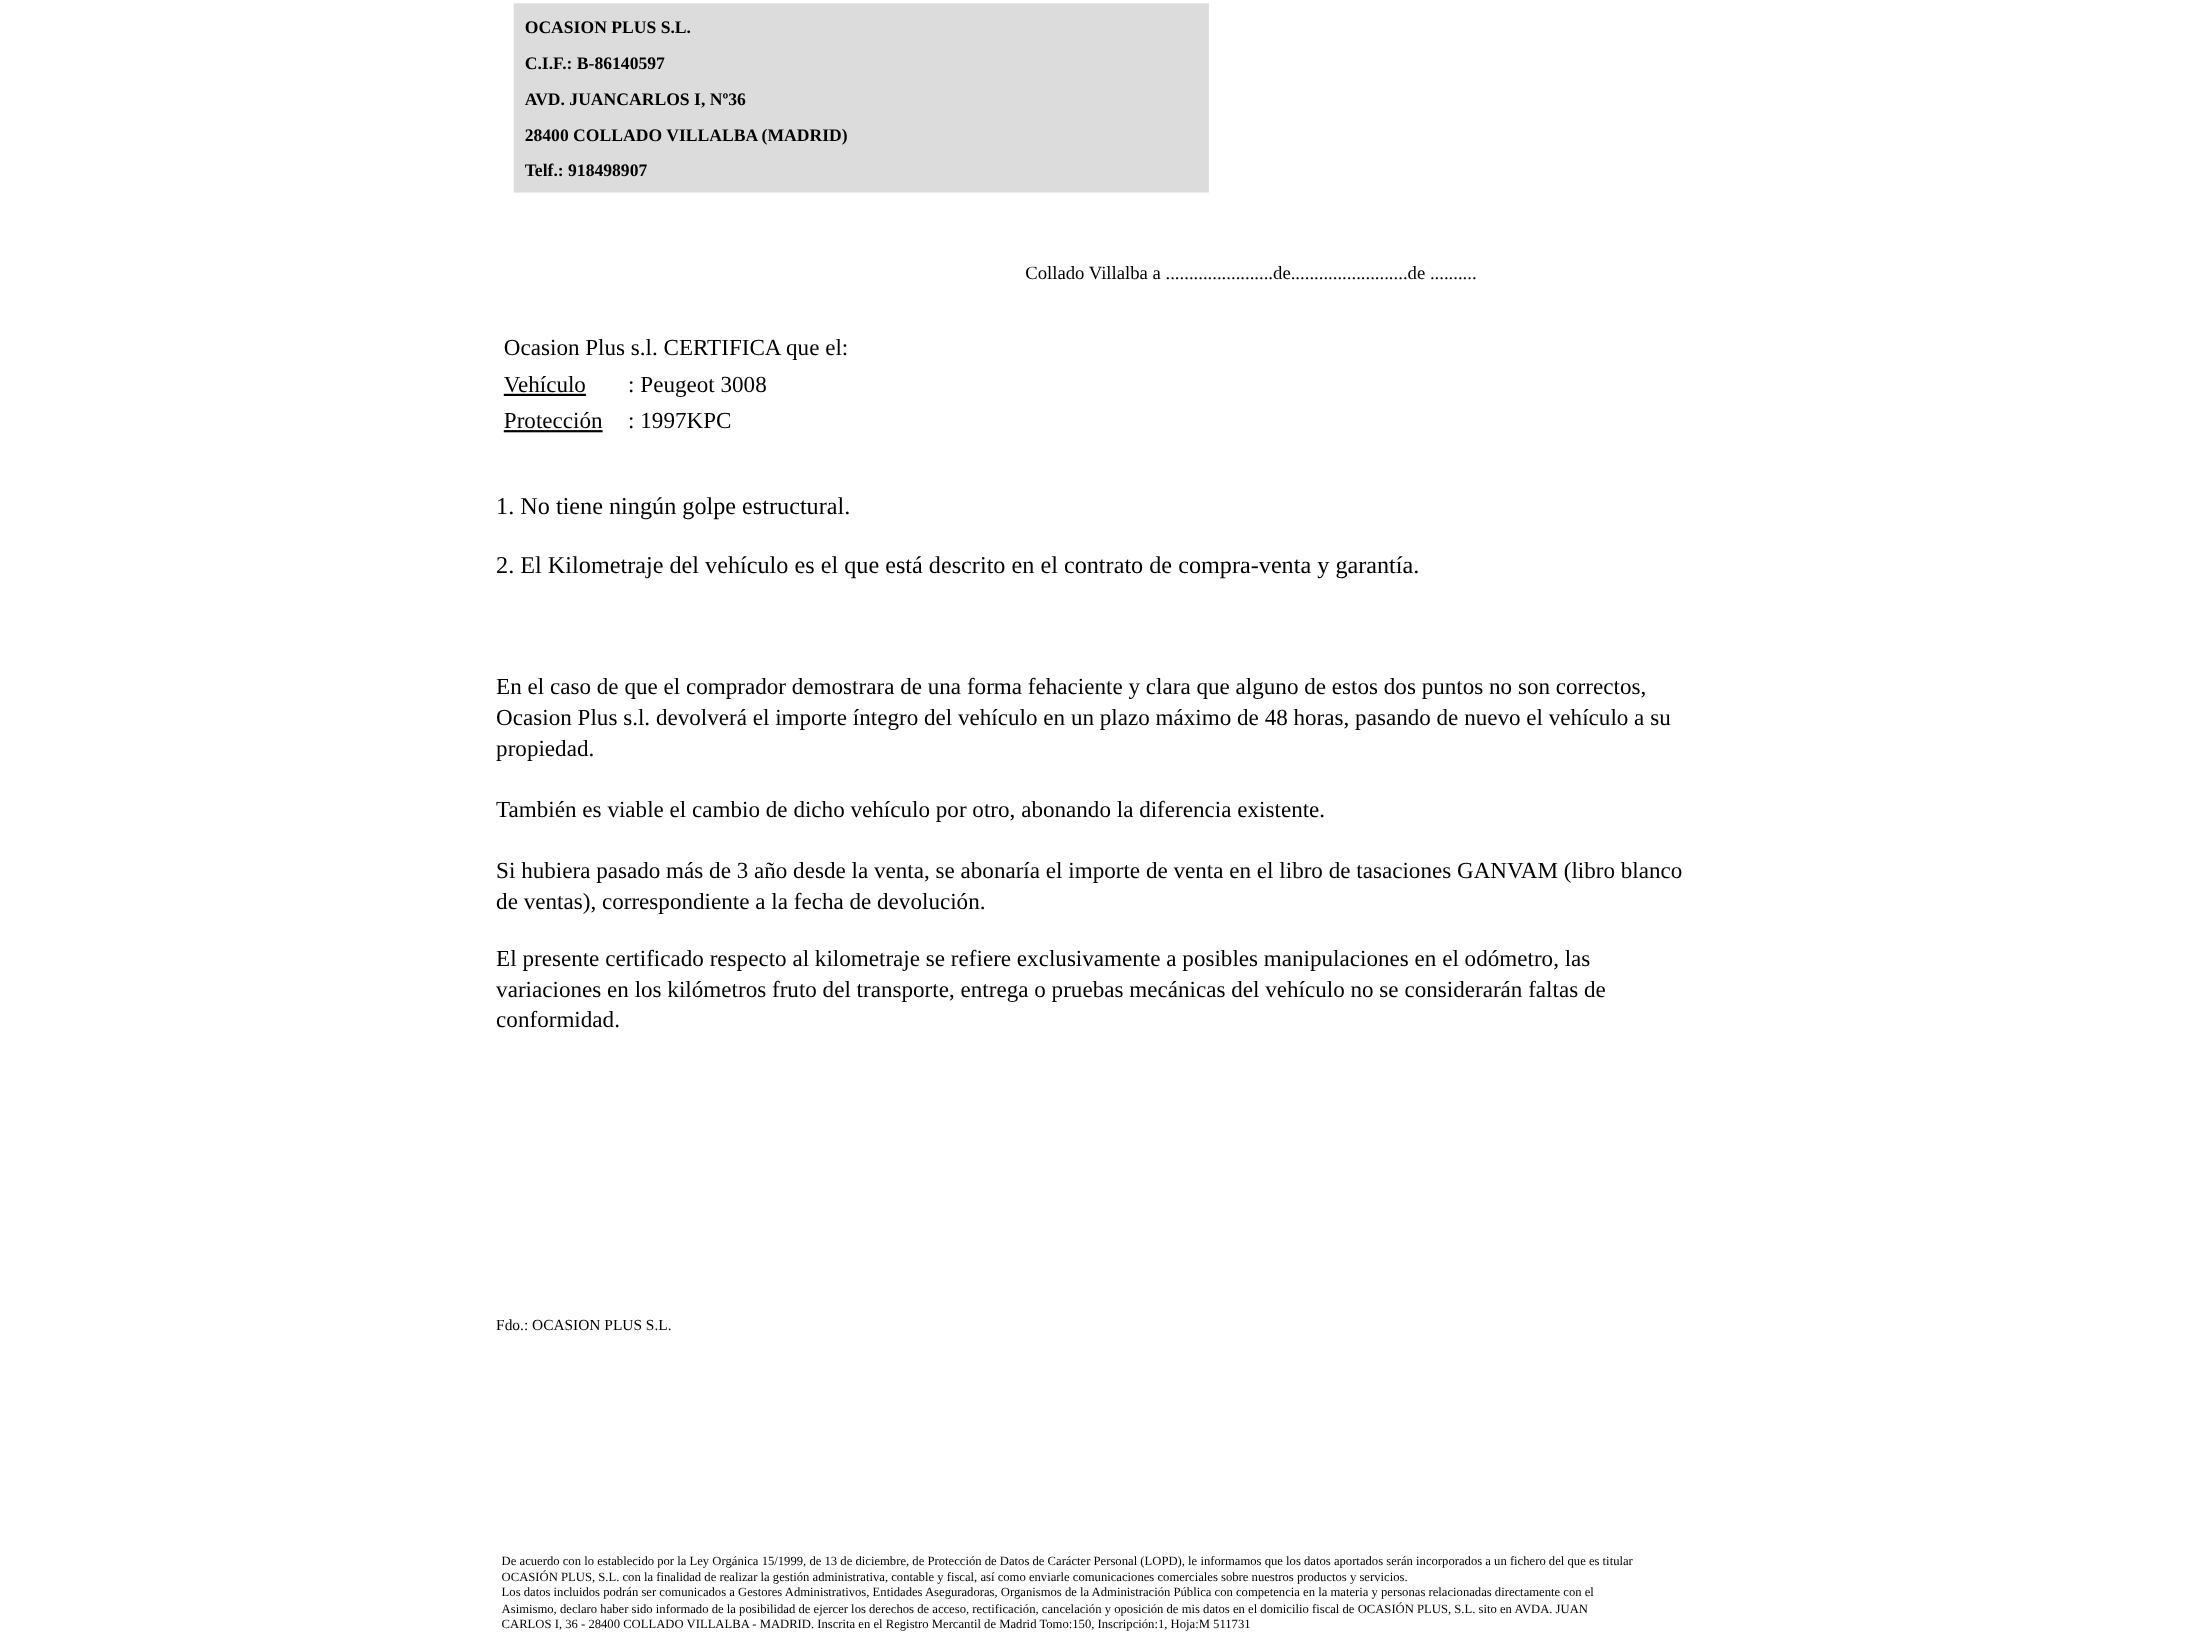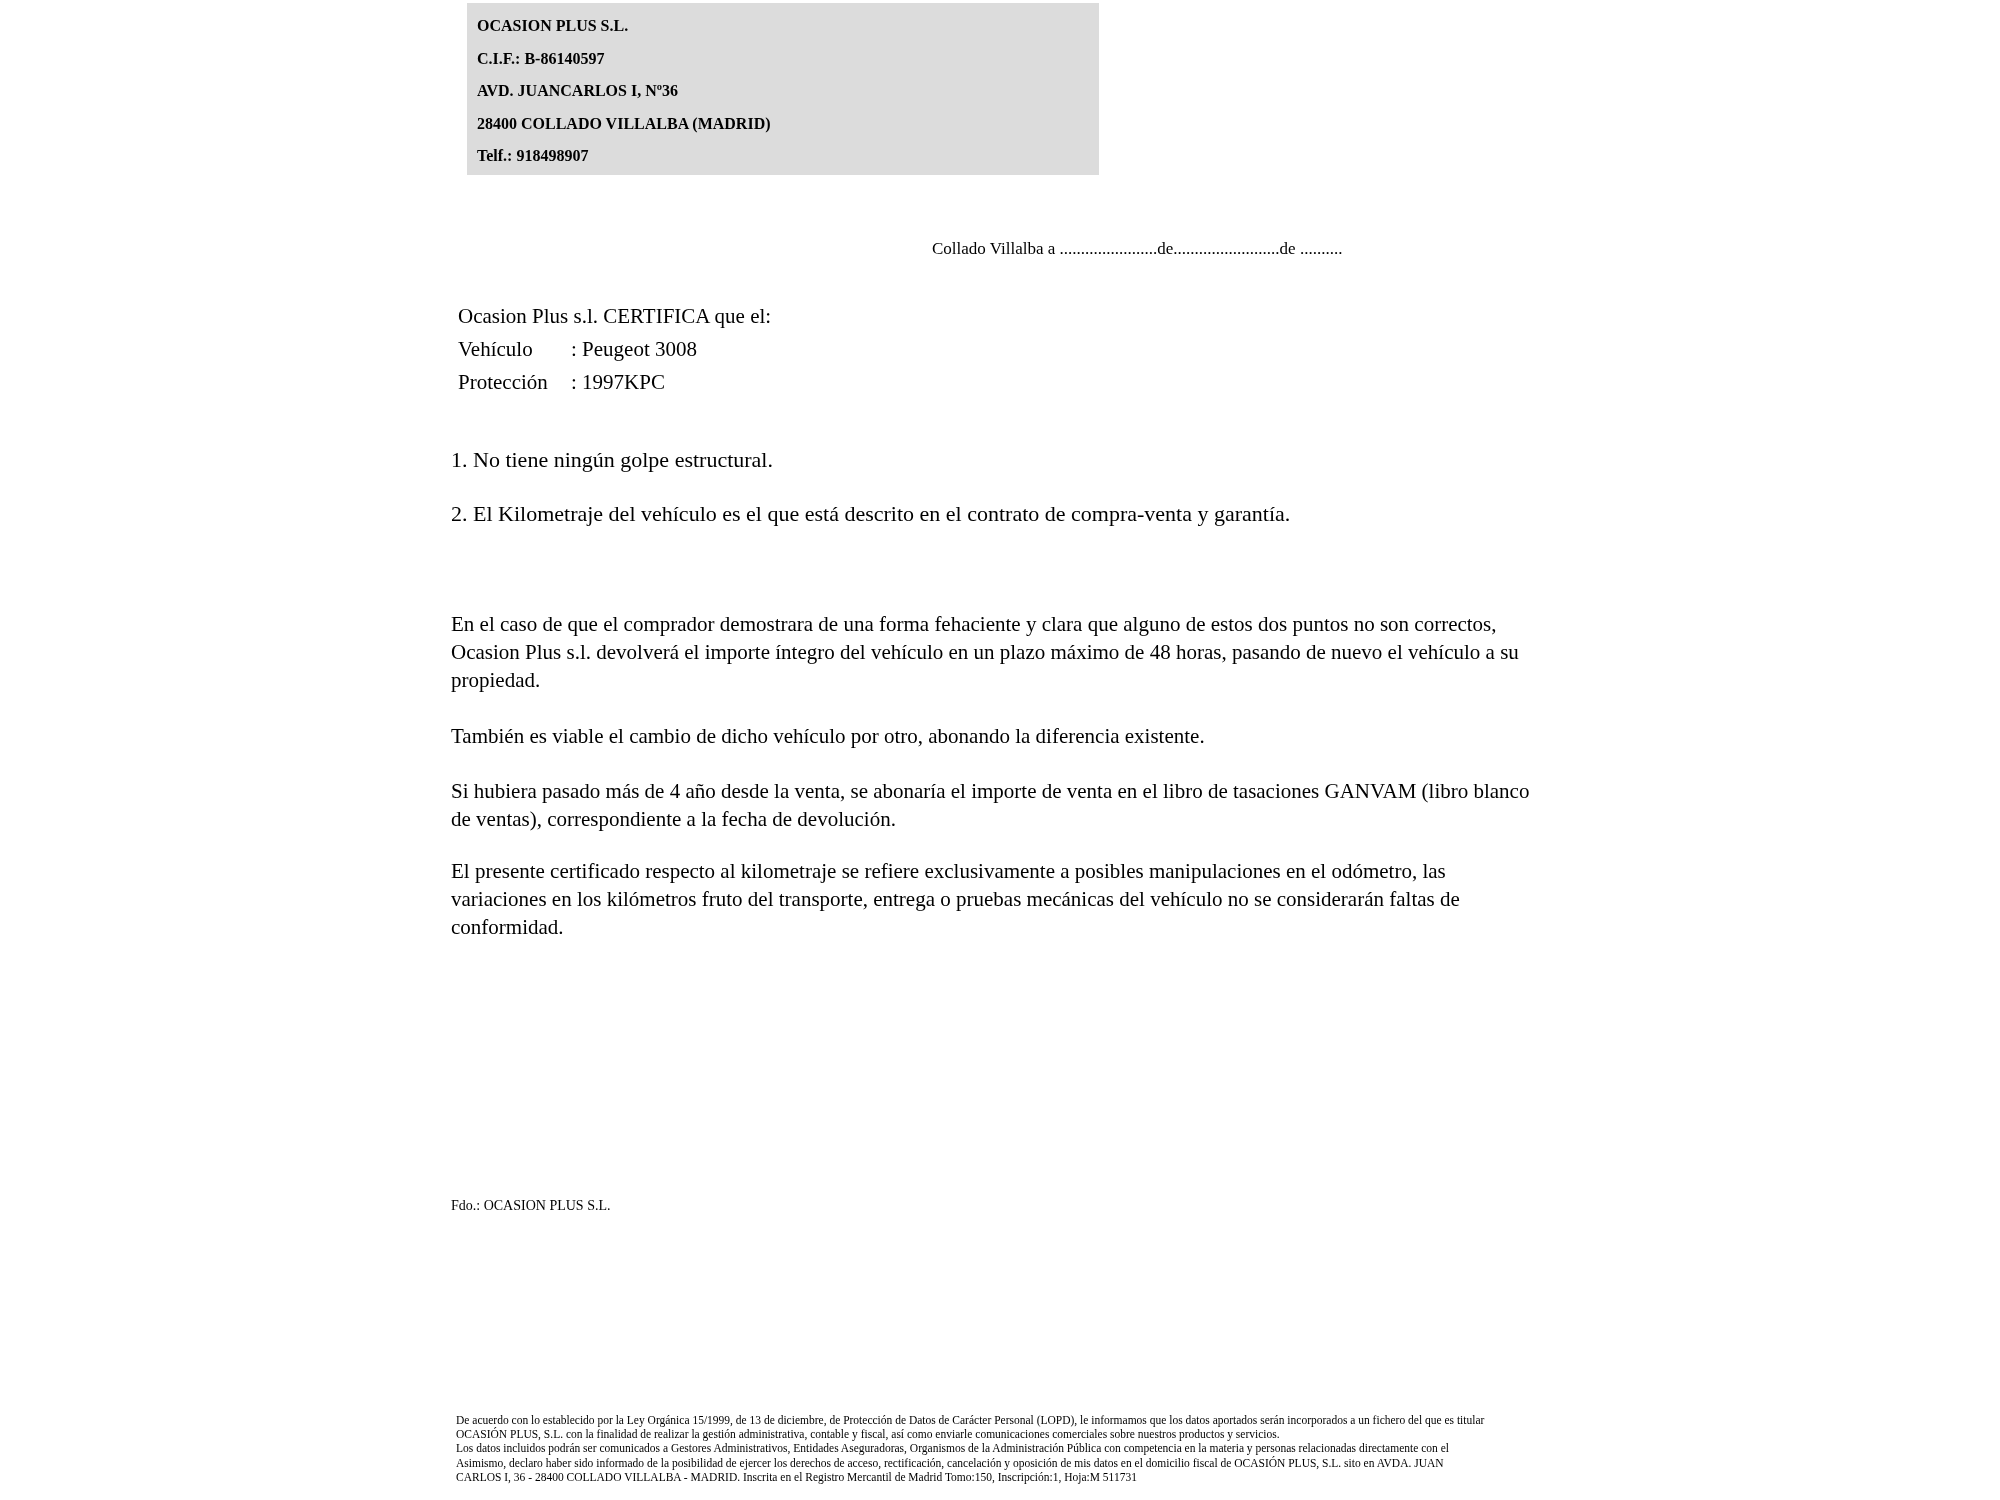--- a/index.html
+++ b/index.html
@@ -47,20 +47,21 @@
   }
   .cert-intro {
     line-height: 33px;
   }
   .field-row {
     line-height: 33px;
   }
   .field-label {
     display: inline-block;
     width: 113px;
+    text-decoration: underline;
   }
   .clause {
     position: absolute;
     left: 451px;
     font-size: 22px;
     white-space: nowrap;
   }
   .clause-1 { top: 447px; }
   .clause-2 { top: 501px; }
   .para {
@@ -117,21 +118,21 @@
     <div class="field-row">
       <span class="field-label">Protección</span><span class="field-value">: 1997KPC</span>
     </div>
   </div>
 
   <div class="clause clause-1">1. No tiene ningún golpe estructural.</div>
   <div class="clause clause-2">2. El Kilometraje del vehículo es el que está descrito en el contrato de compra-venta y garantía.</div>
 
   <p class="para para-1">En el caso de que el comprador demostrara de una forma fehaciente y clara que alguno de estos dos puntos no son correctos, Ocasion Plus s.l. devolverá el importe íntegro del vehículo en un plazo máximo de 48 horas, pasando de nuevo el vehículo a su propiedad.</p>
   <p class="para para-2">También es viable el cambio de dicho vehículo por otro, abonando la diferencia existente.</p>
-  <p class="para para-3">Si hubiera pasado más de 4 año desde la venta, se abonaría el importe de venta en el libro de tasaciones GANVAM (libro blanco de ventas), correspondiente a la fecha de devolución.</p>
+  <p class="para para-3">Si hubiera pasado más de 3 año desde la venta, se abonaría el importe de venta en el libro de tasaciones GANVAM (libro blanco de ventas), correspondiente a la fecha de devolución.</p>
   <p class="para para-4">El presente certificado respecto al kilometraje se refiere exclusivamente a posibles manipulaciones en el odómetro, las variaciones en los kilómetros fruto del transporte, entrega o pruebas mecánicas del vehículo no se considerarán faltas de conformidad.</p>
 
   <div class="signature">Fdo.: OCASION PLUS S.L.</div>
 
   <div class="footer">
     <div class="footer-line">De acuerdo con lo establecido por la Ley Orgánica 15/1999, de 13 de diciembre, de Protección de Datos de Carácter Personal (LOPD), le informamos que los datos aportados serán incorporados a un fichero del que es titular</div>
     <div class="footer-line">OCASIÓN PLUS, S.L. con la finalidad de realizar la gestión administrativa, contable y fiscal, así como enviarle comunicaciones comerciales sobre nuestros productos y servicios.</div>
     <div class="footer-line">Los datos incluidos podrán ser comunicados a Gestores Administrativos, Entidades Aseguradoras, Organismos de la Administración Pública con competencia en la materia y personas relacionadas directamente con el</div>
     <div class="footer-line">Asimismo, declaro haber sido informado de la posibilidad de ejercer los derechos de acceso, rectificación, cancelación y oposición de mis datos en el domicilio fiscal de OCASIÓN PLUS, S.L. sito en AVDA. JUAN</div>
     <div class="footer-line">CARLOS I, 36 - 28400 COLLADO VILLALBA - MADRID. Inscrita en el Registro Mercantil de Madrid Tomo:150, Inscripción:1, Hoja:M 511731</div>

